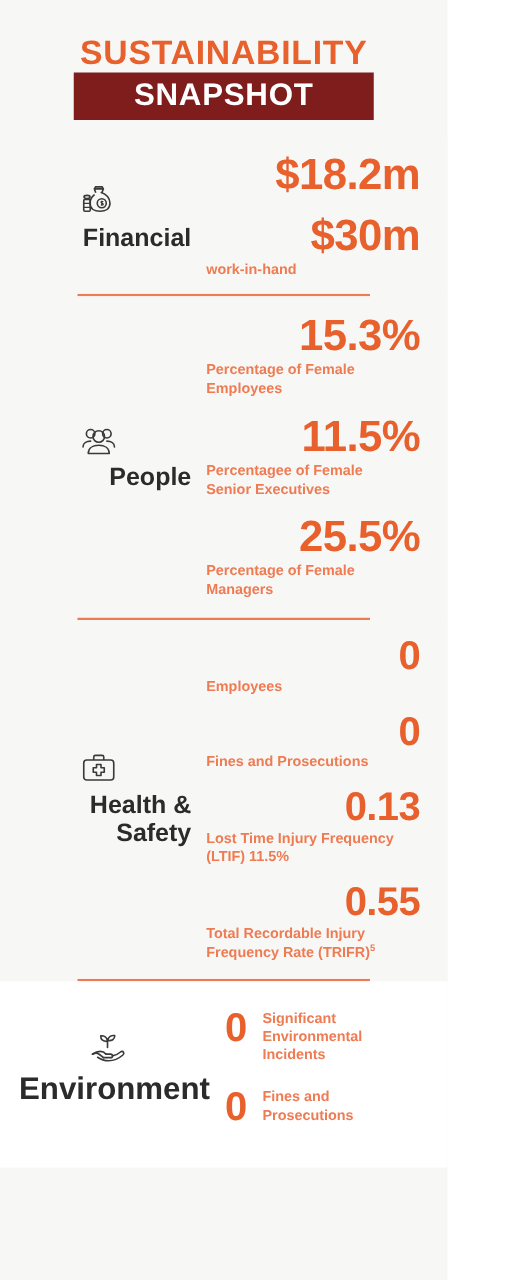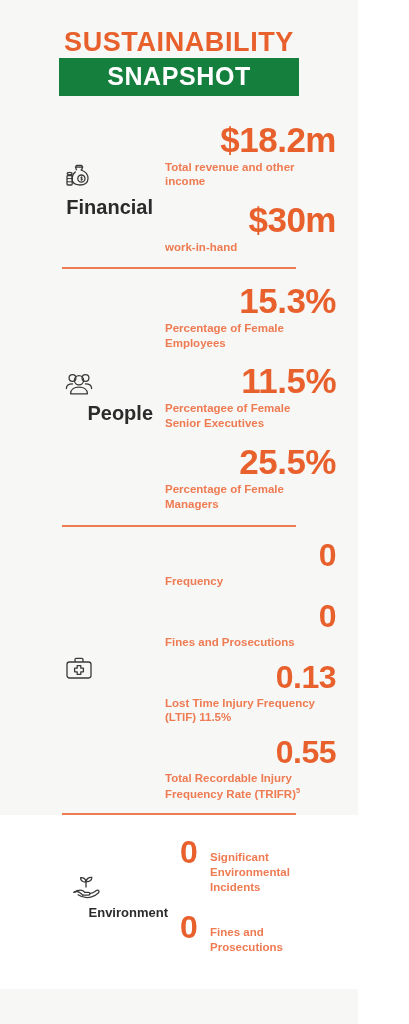--- a/index.html
+++ b/index.html
@@ -21,21 +21,21 @@
   .title-line1 {
     text-align:center;
     color:#E8602C;
     font-weight:bold;
     font-size:27px;
     letter-spacing:0.6px;
     line-height:1.05;
   }
   .title-banner-wrap { display:flex; justify-content:center; margin-top:2px; }
   .title-banner {
-    background:#15803d;
+    background:#7f1d1d;
     color:#ffffff;
     font-weight:bold;
     font-size:25px;
     letter-spacing:0.6px;
     line-height:1.05;
     padding:5px 44px 6px 44px;
     text-align:center;
     min-width:240px;
   }
 
@@ -99,30 +99,30 @@
     max-width:160px;
   }
   .metric-label sup { font-size:7.5px; vertical-align:super; }
 
   
   .metric-inline { display:flex; align-items:flex-start; gap:13px; }
   .metric-inline + .metric-inline { margin-top:18px; }
   .metric-inline .metric-value {
     font-size:32px; line-height:0.95; min-width:17px;
   }
-  .metric-inline .metric-label { margin-top:13px; max-width:130px; }
+  .metric-inline .metric-label { margin-top:1px; max-width:130px; }
 
   
   .sec-financial { padding-top:12px; padding-bottom:12px; }
   .sec-people    { padding-top:14px; padding-bottom:14px; }
   .sec-health    { padding-top:12px; padding-bottom:12px; }
   .sec-health .metric-value { font-size:32px; }
   .sec-health .metric + .metric { margin-top:11px; }
   .sec-env       { padding-top:22px; padding-bottom:34px; }
-  .sec-env .cat-label { font-size:13px; }
+  .sec-env .cat-label { font-size:25px; }
   .sec-env .cat { width:180px; flex:0 0 180px; }
 </style>
 </head>
 <body>
 
 <div id="infographic">
 
   <div class="header">
     <div class="title-line1">SUSTAINABILITY</div>
     <div class="title-banner-wrap">
@@ -144,21 +144,20 @@
             <rect x="5" y="16.5" width="5.2" height="9.5" rx="1"></rect>
             <path d="M5 19.6h5.2M5 22.8h5.2" stroke-width="1"></path>
             <ellipse cx="7.6" cy="14.6" rx="2.4" ry="1.3"></ellipse>
           </svg>
         </div>
         <div class="cat-label">Financial</div>
       </div>
       <div class="metrics">
         <div class="metric">
           <div class="metric-value">$18.2m</div>
-          <div class="metric-label">Total revenue and other income</div>
         </div>
         <div class="metric">
           <div class="metric-value">$30m</div>
           <div class="metric-label">work-in-hand</div>
         </div>
       </div>
     </div>
 
     <div class="divider"></div>
 
@@ -196,25 +195,29 @@
 
     <div class="section shaded sec-health">
       <div class="cat">
         <div class="cat-icon">
           <svg width="34" height="30" viewBox="0 0 34 30" fill="none" stroke="#3a3a3a" stroke-width="1.3">
             <rect x="5" y="8" width="24" height="16" rx="2.4"></rect>
             <path d="M13 8V5.6c0-.7.6-1.3 1.3-1.3h5.4c.7 0 1.3.6 1.3 1.3V8" stroke-linejoin="round"></path>
             <path d="M15.2 11.6h3.6v2.6h2.6v3.6h-2.6v2.6h-3.6v-2.6h-2.6v-3.6h2.6z" stroke-linejoin="round"></path>
           </svg>
         </div>
-      </div>
-      <div class="metrics">
-        <div class="metric">
-          <div class="metric-value">0</div>
-          <div class="metric-label">Frequency</div>
+        <div class="cat-label">
+          <span>Health &amp;</span><br>
+          <span>Safety</span>
+        </div>
+      </div>
+      <div class="metrics">
+        <div class="metric">
+          <div class="metric-value">0</div>
+          <div class="metric-label">Employees</div>
         </div>
         <div class="metric">
           <div class="metric-value">0</div>
           <div class="metric-label">Fines and Prosecutions</div>
         </div>
         <div class="metric">
           <div class="metric-value">0.13</div>
           <div class="metric-label">Lost Time Injury Frequency (LTIF) 11.5%</div>
         </div>
         <div class="metric">

